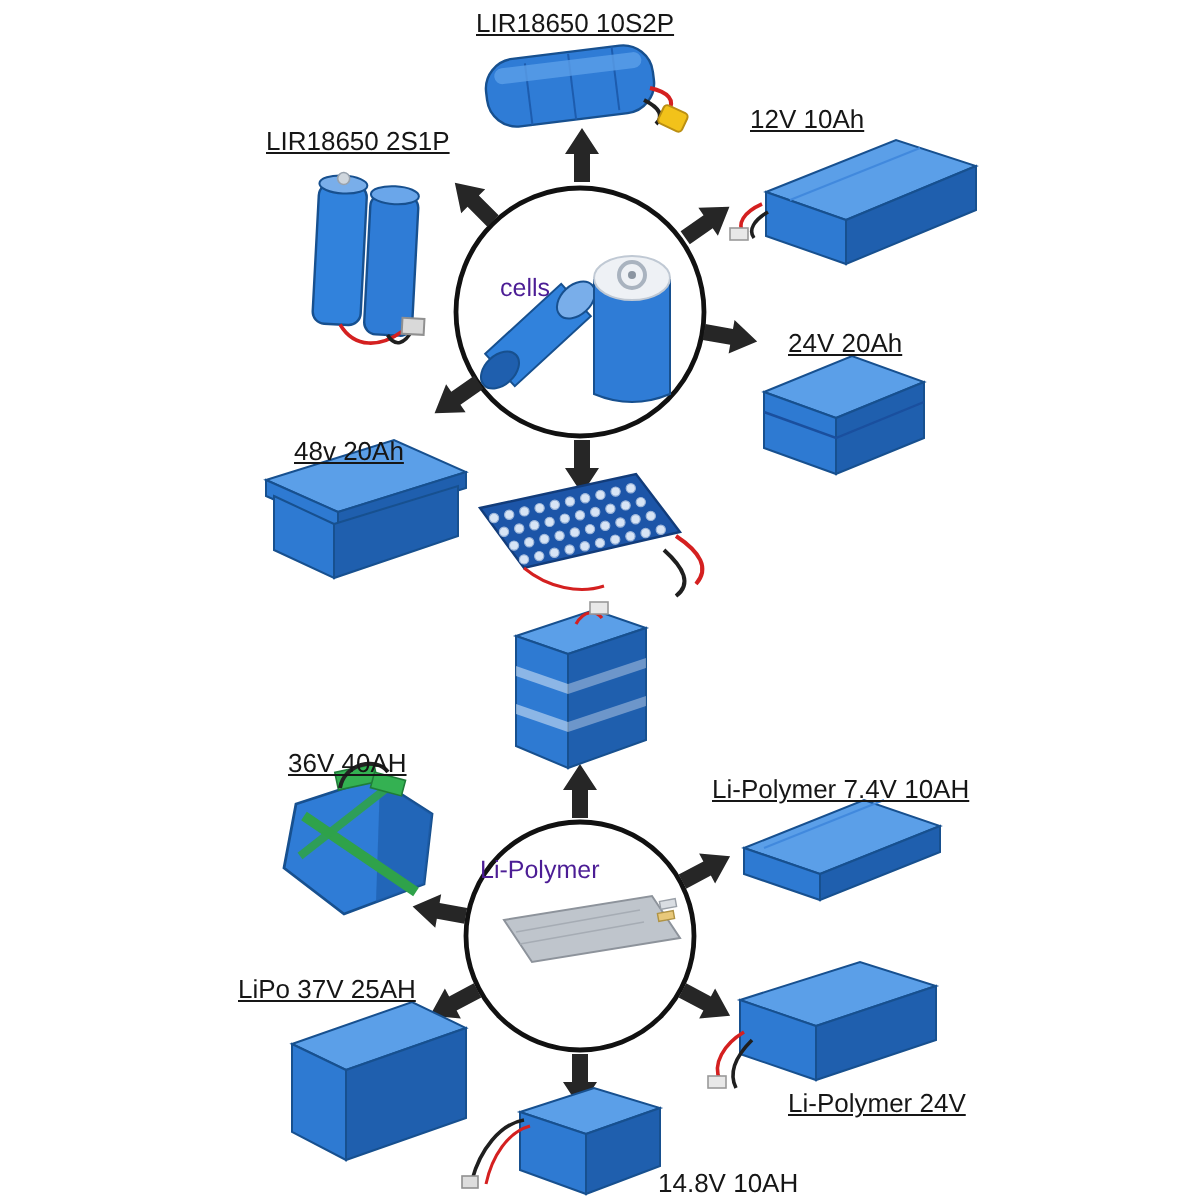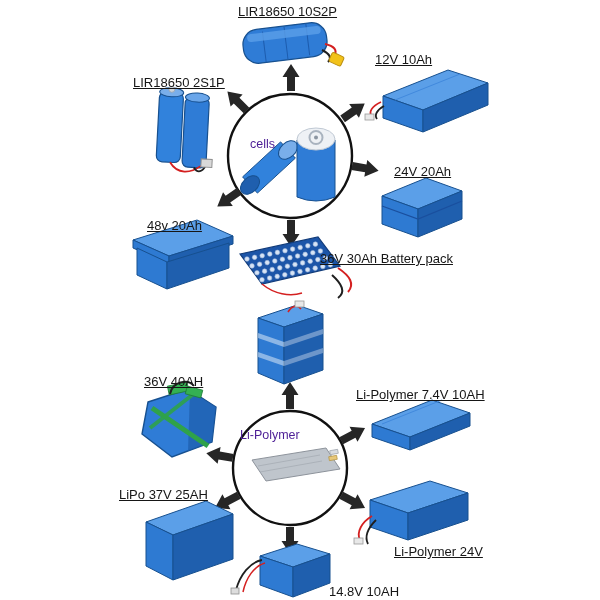--- a/index.html
+++ b/index.html
@@ -208,25 +208,24 @@
     <polygon class="edge" points="260,556 293,567 293,597 260,585" fill="#2e7ad2"></polygon>
     <polygon class="edge" points="293,567 330,554 330,583 293,597" fill="#1f5fae"></polygon>
     <path d="M 262 560 C 250 562 240 575 236 590" fill="none" stroke="#1f1f1f" stroke-width="1.8"></path>
     <path d="M 265 563 C 254 566 246 578 243 592" fill="none" stroke="#d42020" stroke-width="1.5"></path>
     <rect x="231" y="588" width="8" height="6" fill="#dddddd" stroke="#909090" stroke-width="0.8"></rect>
   </g>
 
 </svg>
 
 <div class="label" style="left:238px; top:4px">LIR18650 10S2P</div>
-<div class="label" style="left:133px; top:75px">LIR18650 2S1P</div>
+<div class="label" style="left:133px; top:63px">LIR18650 2S1P</div>
 <div class="label" style="left:375px; top:52px">12V 10Ah</div>
 <div class="label" style="left:394px; top:164px">24V 20Ah</div>
 <div class="label" style="left:147px; top:218px">48v 20Ah</div>
-<div class="label" style="left:320px; top:251px">36V 30Ah Battery pack</div>
 
 <div class="label" style="left:144px; top:374px">36V 40AH</div>
 <div class="label" style="left:356px; top:387px">Li-Polymer 7.4V 10AH</div>
 <div class="label" style="left:119px; top:487px">LiPo 37V 25AH</div>
 <div class="label" style="left:394px; top:544px">Li-Polymer 24V</div>
 <div class="label" style="left:329px; top:584px; text-decoration:none">14.8V 10AH</div>
 
 <div class="center-label" style="left:250px; top:137px">cells</div>
 <div class="center-label" style="left:240px; top:428px">Li-Polymer</div>
 

